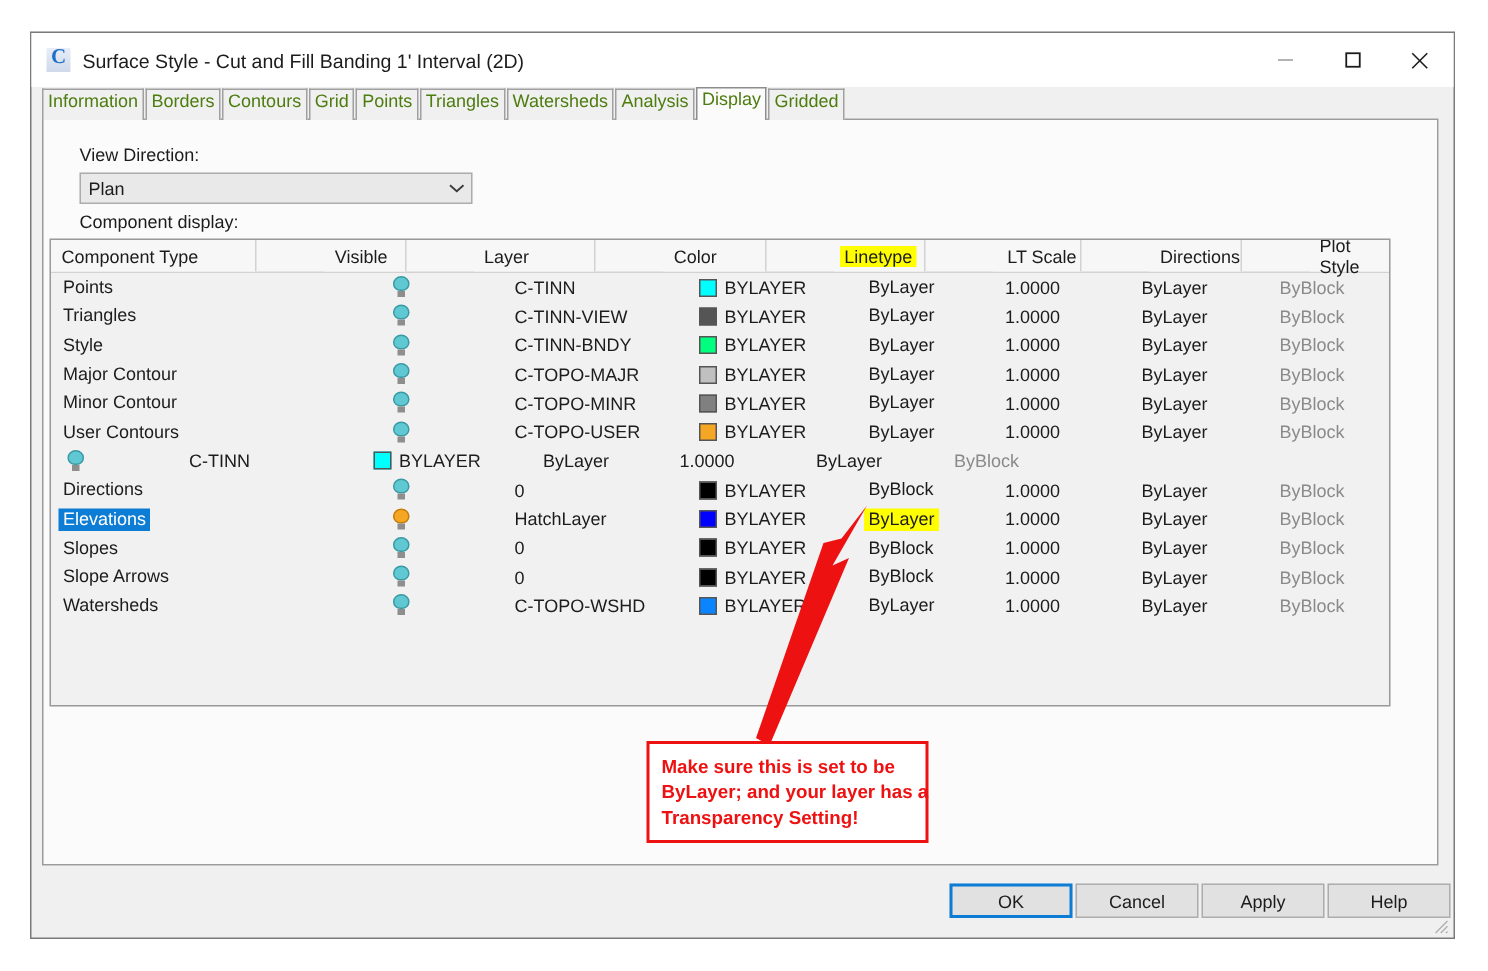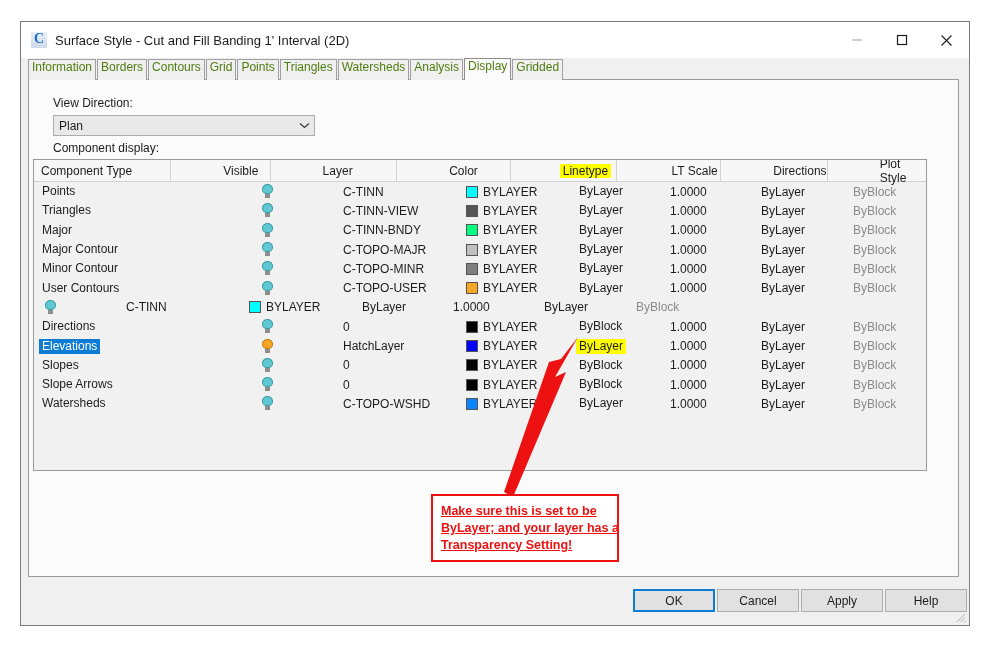--- a/index.html
+++ b/index.html
@@ -283,21 +283,20 @@
     box-sizing: border-box;
     padding: 7px 8px;
     z-index: 9;
   }
   .callout .line {
     font-size: 12.5px;
     color: #ee1111;
     font-weight: bold;
     line-height: 17px;
     white-space: nowrap;
-    text-decoration: underline;
   }
   .arrow-svg {
     position: absolute;
     left: 0; top: 0;
     width: 992px; height: 647px;
     pointer-events: none;
     z-index: 8;
   }
 
   
@@ -497,21 +496,21 @@
               </div>
               <div class="cell" style="width: 92px; padding-left: 9px;">
                 <span>ByLayer</span>
               </div>
               <div class="cell muted" style="width: 82px; padding-left: 9px;">
                 <span>ByBlock</span>
               </div>
             </div>
             <div class="row">
               <div class="cell name-cell" style="width: 217px;">
-                <span class="name-inner">Major</span>
+                <span class="name-inner">Style</span>
               </div>
               <div class="cell vis-cell" style="width: 83px;">
                 <div class="bulb">
                   <div class="globe"></div>
                   <div class="base"></div>
                 </div>
               </div>
               <div class="cell" style="width: 127px; padding-left: 9px;">
                 <span>C-TINN-BNDY</span>
               </div>

